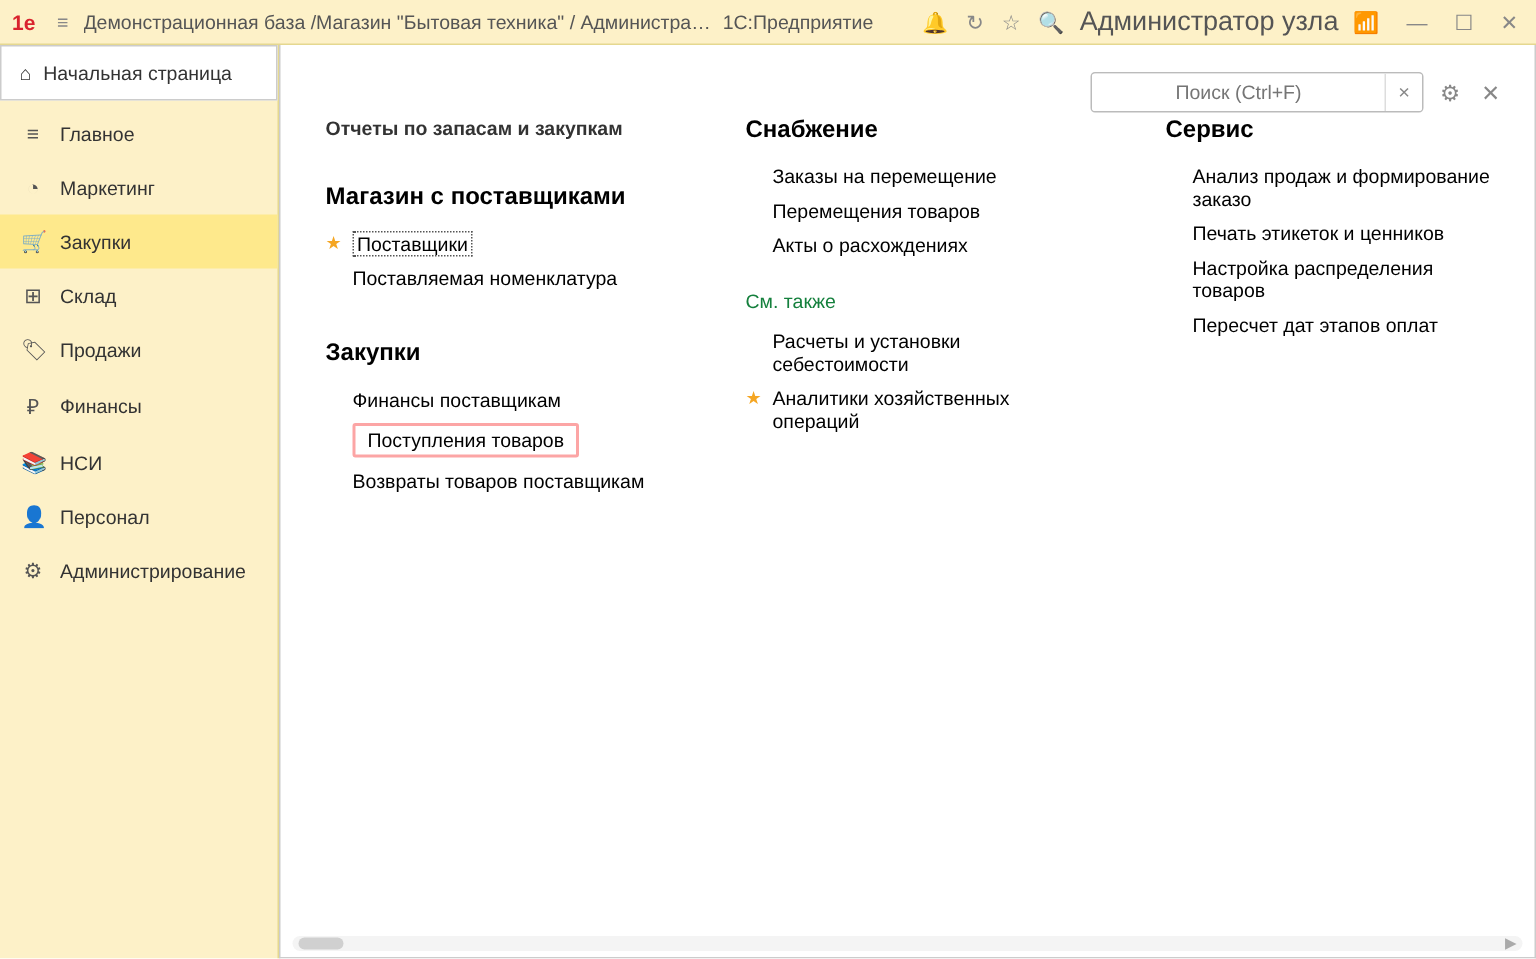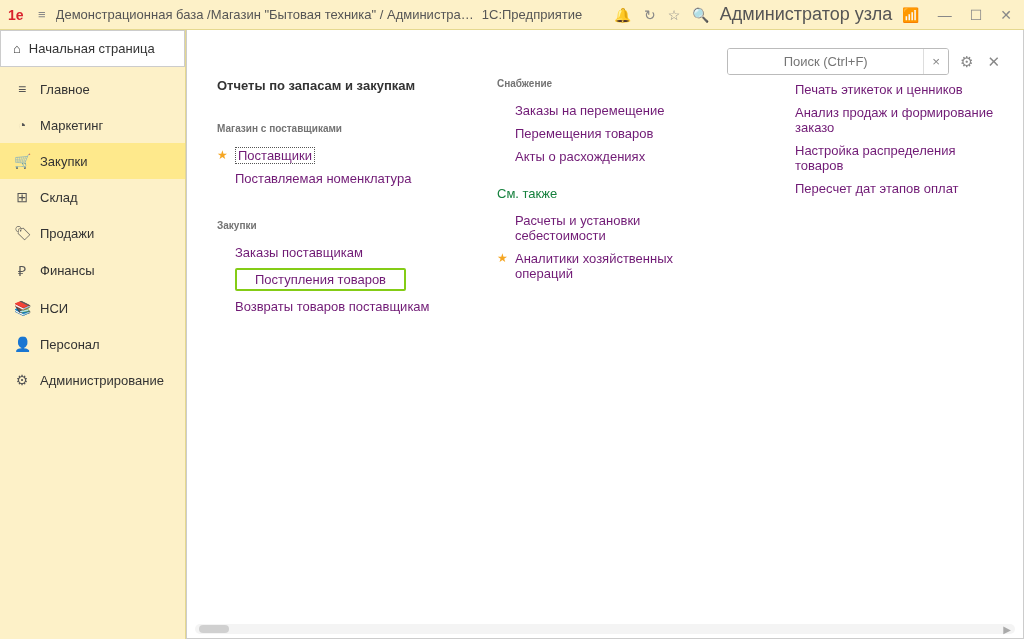--- a/index.html
+++ b/index.html
@@ -33,30 +33,30 @@
 .search-clear { border: none; border-left: 1px solid #ddd; background: #fff; padding: 0 8px; cursor: pointer; color: #888; }
 .gear, .close-panel { color: #888; cursor: pointer; font-size: 15px; padding:0 3px;}
 
 .content { padding: 48px 30px 10px 30px; display: flex; gap: 50px; height:100%; overflow:hidden;}
 .col { min-width: 230px; }
 .col1 { width: 255px;}
 .col2 { width: 260px;}
 
 .section-title { font-weight: bold; color: #333; margin: 20px 0 14px 0; font-size: 13px; }
 .section-title.first { margin-top: 0; }
-.section-heading { color: #737373; font-weight: bold; font-size: 10px; margin: 30px 0 10px 0; }
+.section-heading { color: #000000; font-weight: bold; font-size: 16px; margin: 30px 0 10px 0; }
 .section-heading.first { margin-top: 0; }
 .subhead { color: #15803d; margin: 18px 0 8px 0; font-size:13px;}
 
 .link-list { list-style: none; }
 .link-list li { padding: 4px 0 4px 18px; position: relative; font-size:13px;}
-.link-list li a { color: #701a75; text-decoration: none; cursor: pointer; }
+.link-list li a { color: #000000; text-decoration: none; cursor: pointer; }
 .link-list li .star { position: absolute; left: 0; top: 4px; color: #f5a623; font-size: 12px; }
 .dotted-box { border: 1px dotted #555; padding: 0 2px; }
-.red-box { border: 2px solid #84cc16; padding: 2px 18px; display: inline-block; border-radius:2px;}
+.red-box { border: 2px solid #fca5a5; padding: 2px 8px; display: inline-block; border-radius:2px;}
 
 .hscroll-track { position:absolute; bottom:4px; left:8px; right:8px; height:10px; background: #f4f4f4; border-radius:5px; display:flex; align-items:center;}
 .hscroll-thumb { background:#d0d0d0; height:8px; border-radius:4px; width:30px; margin-left:4px;}
 .hscroll-arrow { color:#aaa; font-size:10px; margin-left:auto; margin-right:4px;}
 </style>
 </head>
 <body>
 
 <div class="titlebar">
   <span class="logo">
@@ -140,44 +140,45 @@
     <div class="content">
       <div class="col col1">
         <div class="section-title first">Отчеты по запасам и закупкам</div>
         <div class="section-heading">Магазин с поставщиками</div>
         <ul class="link-list" id="c1s1">
             <li><span class="star">★</span><a><span class="dotted-box">Поставщики</span></a></li>
             <li><a>Поставляемая номенклатура</a></li>
           </ul>
         <div class="section-heading">Закупки</div>
         <ul class="link-list" id="c1s2">
-            <li><a>Заказы поставщикам</a></li>
+            <li><a>Финансы поставщикам</a></li>
             <li><a><span class="red-box">Поступления товаров</span></a></li>
             <li><a>Возвраты товаров поставщикам</a></li>
           </ul>
       </div>
 
       <div class="col col2">
         <div class="section-heading first">Снабжение</div>
         <ul class="link-list" id="c2s1">
             <li><a>Заказы на перемещение</a></li>
             <li><a>Перемещения товаров</a></li>
             <li><a>Акты о расхождениях</a></li>
           </ul>
         <div class="subhead">См. также</div>
         <ul class="link-list" id="c2s2">
             <li><a>Расчеты и установки себестоимости</a></li>
             <li><span class="star">★</span><a>Аналитики хозяйственных операций</a></li>
           </ul>
       </div>
 
       <div class="col">
+        <div class="section-heading first">Сервис</div>
         <ul class="link-list" id="c3s1">
+            <li><a>Анализ продаж и формирование заказо</a></li>
             <li><a>Печать этикеток и ценников</a></li>
-            <li><a>Анализ продаж и формирование заказо</a></li>
             <li><a>Настройка распределения товаров</a></li>
             <li><a>Пересчет дат этапов оплат</a></li>
           </ul>
       </div>
     </div>
     <div class="hscroll-track">
       <div class="hscroll-thumb"></div>
       <span class="hscroll-arrow">▶</span>
     </div>
   </div>

